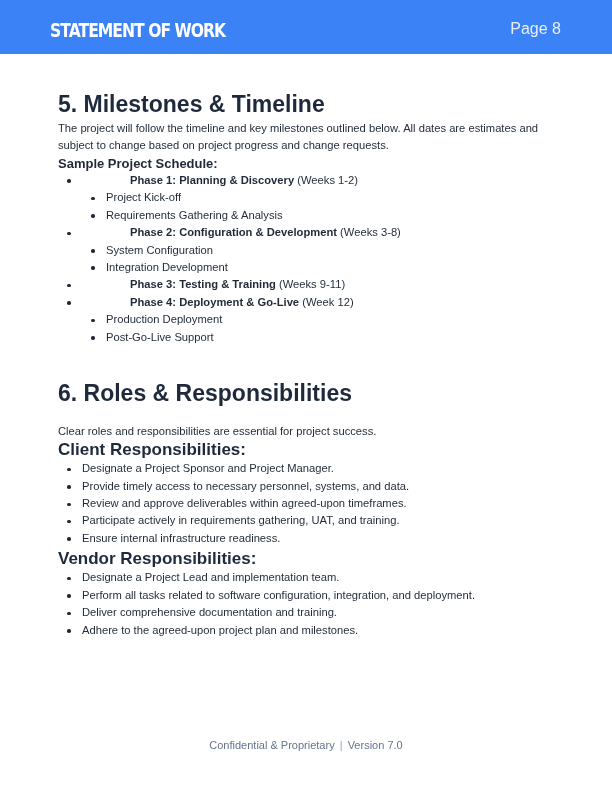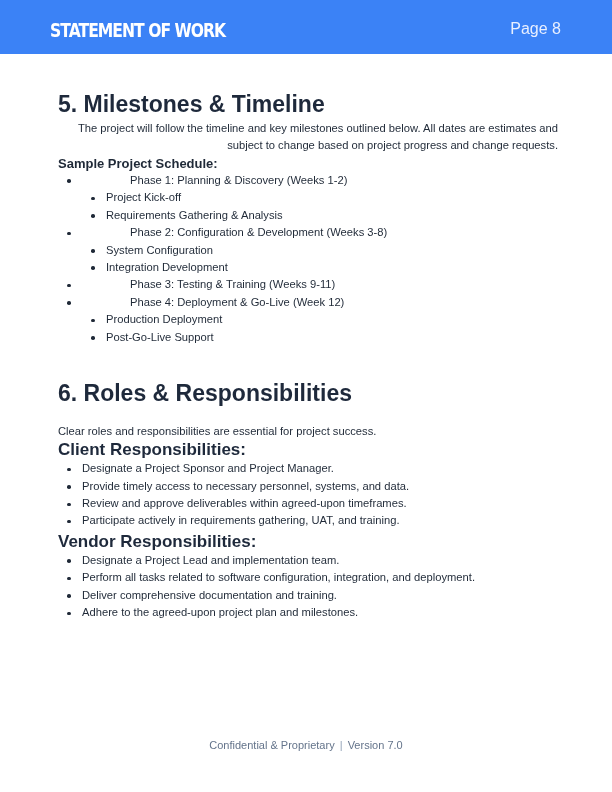--- a/index.html
+++ b/index.html
@@ -103,21 +103,21 @@
     ul.sub > li::before {
       content: "";
       position: absolute;
       left: -15px;
       top: 7.5px;
       width: 3.5px;
       height: 3.5px;
       border-radius: 50%;
       background: #1f2937;
     }
-    .phase-name { font-weight: normal; padding-left: 48px; }
+    .phase-name { font-weight: bold; padding-left: 48px; }
     h3.sub-title {
       margin: 0;
       font-weight: bold;
       font-size: 17px;
       line-height: 20px;
       color: #1e293b;
     }
     .footer {
       position: absolute;
       left: 0;
@@ -136,21 +136,21 @@
 <body>
 
 <div class="header">
   <div class="header-title">STATEMENT OF WORK</div>
   <div class="header-page">Page 8</div>
 </div>
 
 <div class="content">
 
   <h2 class="section-title">5. Milestones &amp; Timeline</h2>
-  <p class="para" style="margin-top:2px;text-align:right;">The project will follow the timeline and key milestones outlined below. All dates are estimates and subject to change based on project progress and change requests.</p>
+  <p class="para" style="margin-top:2px;">The project will follow the timeline and key milestones outlined below. All dates are estimates and subject to change based on project progress and change requests.</p>
   <div class="para-strong">Sample Project Schedule:</div>
   <ul class="list">
     <li>
       <span class="phase-name">Phase 1: Planning &amp; Discovery</span>
       <span>(Weeks 1-2)</span>
       <ul class="sub">
         <li>Project Kick-off</li>
         <li>Requirements Gathering &amp; Analysis</li>
       </ul>
     </li>
@@ -178,20 +178,21 @@
 
   <h2 class="section-title" style="margin-top:33px;">6. Roles &amp; Responsibilities</h2>
   <p class="para" style="margin-top:16px;">Clear roles and responsibilities are essential for project success.</p>
 
   <h3 class="sub-title">Client Responsibilities:</h3>
   <ul class="list">
     <li>Designate a Project Sponsor and Project Manager.</li>
     <li>Provide timely access to necessary personnel, systems, and data.</li>
     <li>Review and approve deliverables within agreed-upon timeframes.</li>
     <li>Participate actively in requirements gathering, UAT, and training.</li>
+    <li>Ensure internal infrastructure readiness.</li>
   </ul>
 
   <h3 class="sub-title" style="margin-top:2px;">Vendor Responsibilities:</h3>
   <ul class="list">
     <li>Designate a Project Lead and implementation team.</li>
     <li>Perform all tasks related to software configuration, integration, and deployment.</li>
     <li>Deliver comprehensive documentation and training.</li>
     <li>Adhere to the agreed-upon project plan and milestones.</li>
   </ul>
 </div>

